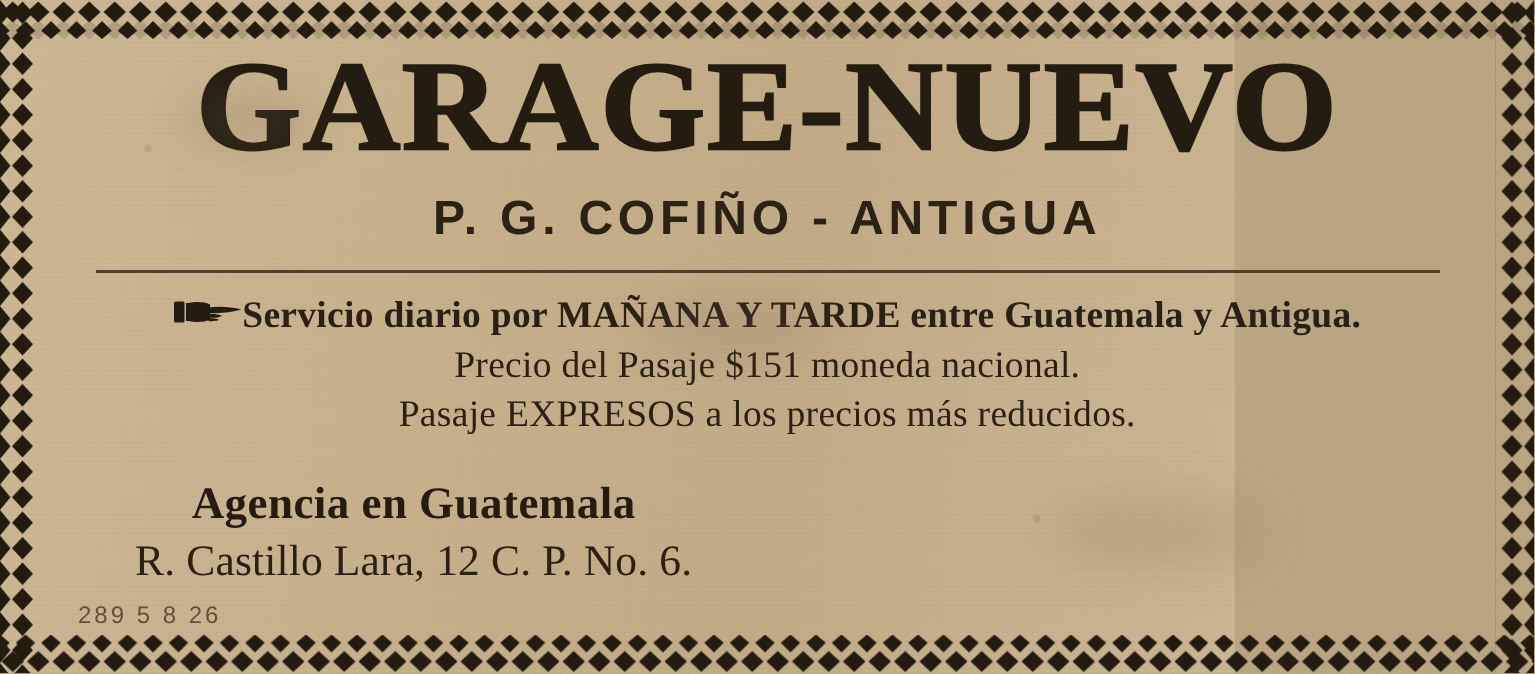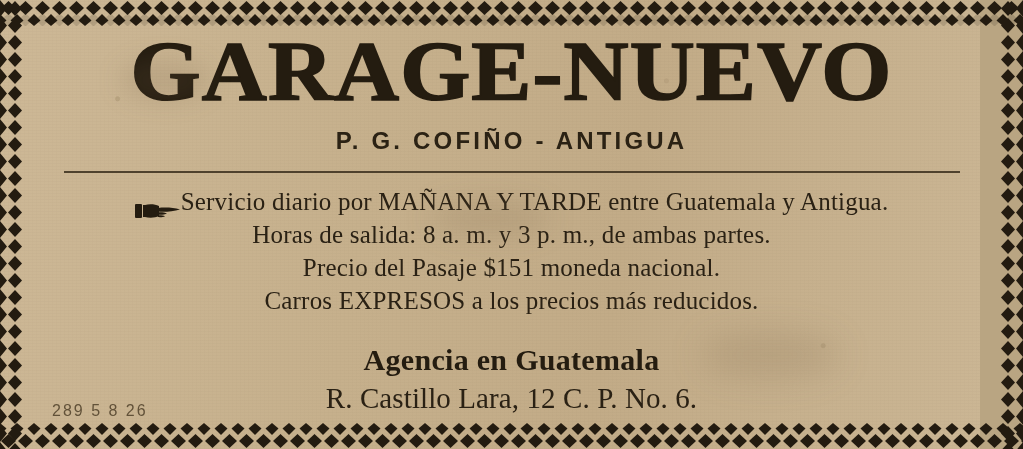--- a/index.html
+++ b/index.html
@@ -10,21 +10,21 @@
   body {
     width: 1023px;
     height: 449px;
     overflow: hidden;
     font-family: "Liberation Serif", serif;
   }
 
   
   #ad-page {
     position: relative;
-    width: 980px;
+    width: 823px;
     height: 449px;
     background-color: #c9b491;
     background-image:
       radial-gradient(circle at 12% 22%, rgba(160,140,105,0.40) 0 2px, transparent 3px),
       radial-gradient(circle at 37% 61%, rgba(150,128,95,0.35) 0 2px, transparent 3px),
       radial-gradient(circle at 68% 18%, rgba(168,146,112,0.35) 0 2px, transparent 3px),
       radial-gradient(circle at 84% 77%, rgba(150,130,96,0.30) 0 2px, transparent 3px),
       linear-gradient(100deg, #cdb896 0%, #c6b08c 38%, #c2ab87 63%, #cbb694 100%);
     box-sizing: border-box;
   }
@@ -72,21 +72,21 @@
     -webkit-text-stroke: 1.6px #241c10;
     transform: scaleX(1.06);
     transform-origin: center;
   }
 
   
   #subhead {
     text-align: center;
     font-family: "Liberation Sans", sans-serif;
     font-weight: 700;
-    font-size: 24px;
+    font-size: 32px;
     letter-spacing: 3.2px;
     color: #2b2214;
     margin-top: 14px;
   }
 
   
   #rule {
     width: 896px;
     height: 2px;
     background: #3a2e1c;
@@ -103,37 +103,37 @@
   .body-line {
     font-family: "Liberation Serif", serif;
     font-size: 25px;
     line-height: 1.32;
     letter-spacing: .2px;
     color: #2a2114;
     white-space: nowrap;
   }
   .body-line.first {
     display: flex;
-    align-items: flex-end;
+    align-items: flex-start;
     justify-content: center;
+    font-weight: bold;
   }
   #hand-icon {
     display: inline-block;
     width: 46px;
     height: 22px;
     position: relative;
     top: 1px;
   }
 
   
   #agencies {
     display: flex;
     margin-top: 26px;
     color: #2a2114;
-    flex-direction: column;
   }
   .agency-col {
     flex: 1 1 50%;
     text-align: center;
   }
   .agency-title {
     font-family: "Liberation Serif", serif;
     font-weight: 700;
     font-size: 30px;
     letter-spacing: .3px;
@@ -249,23 +249,22 @@
               <path d="M23 8 C30 7, 38 7.5, 45 9.4 C38 11.4, 30 12.2, 23 11.6 Z"></path>
 
               <path d="M23 12.4 C27 12.2, 30 12.6, 32 13.6 C30 14.6, 27 15, 23 14.8 Z"></path>
               <path d="M23 15.2 C26 15.1, 28.5 15.4, 30 16.2 C28.5 17, 26 17.3, 23 17.1 Z"></path>
             </g>
           </svg>
         </span>
         <span>Servicio diario por MAÑANA Y TARDE entre Guatemala y Antigua.</span>
       </div>
 
-      <div class="body-line">Horas de salida: 8 a. m. y 3 p. m., de ambas partes.</div>
       <div class="body-line">Precio del Pasaje $151 moneda nacional.</div>
-      <div class="body-line">Carros EXPRESOS a los precios más reducidos.</div>
+      <div class="body-line">Pasaje EXPRESOS a los precios más reducidos.</div>
     </div>
 
     <div id="agencies">
       <div class="agency-col">
         <div class="agency-title">Agencia en Guatemala</div>
         <div class="agency-addr">R. Castillo Lara, 12 C. P. No. 6.</div>
       </div>
       <div class="agency-col">
       </div>
     </div>

